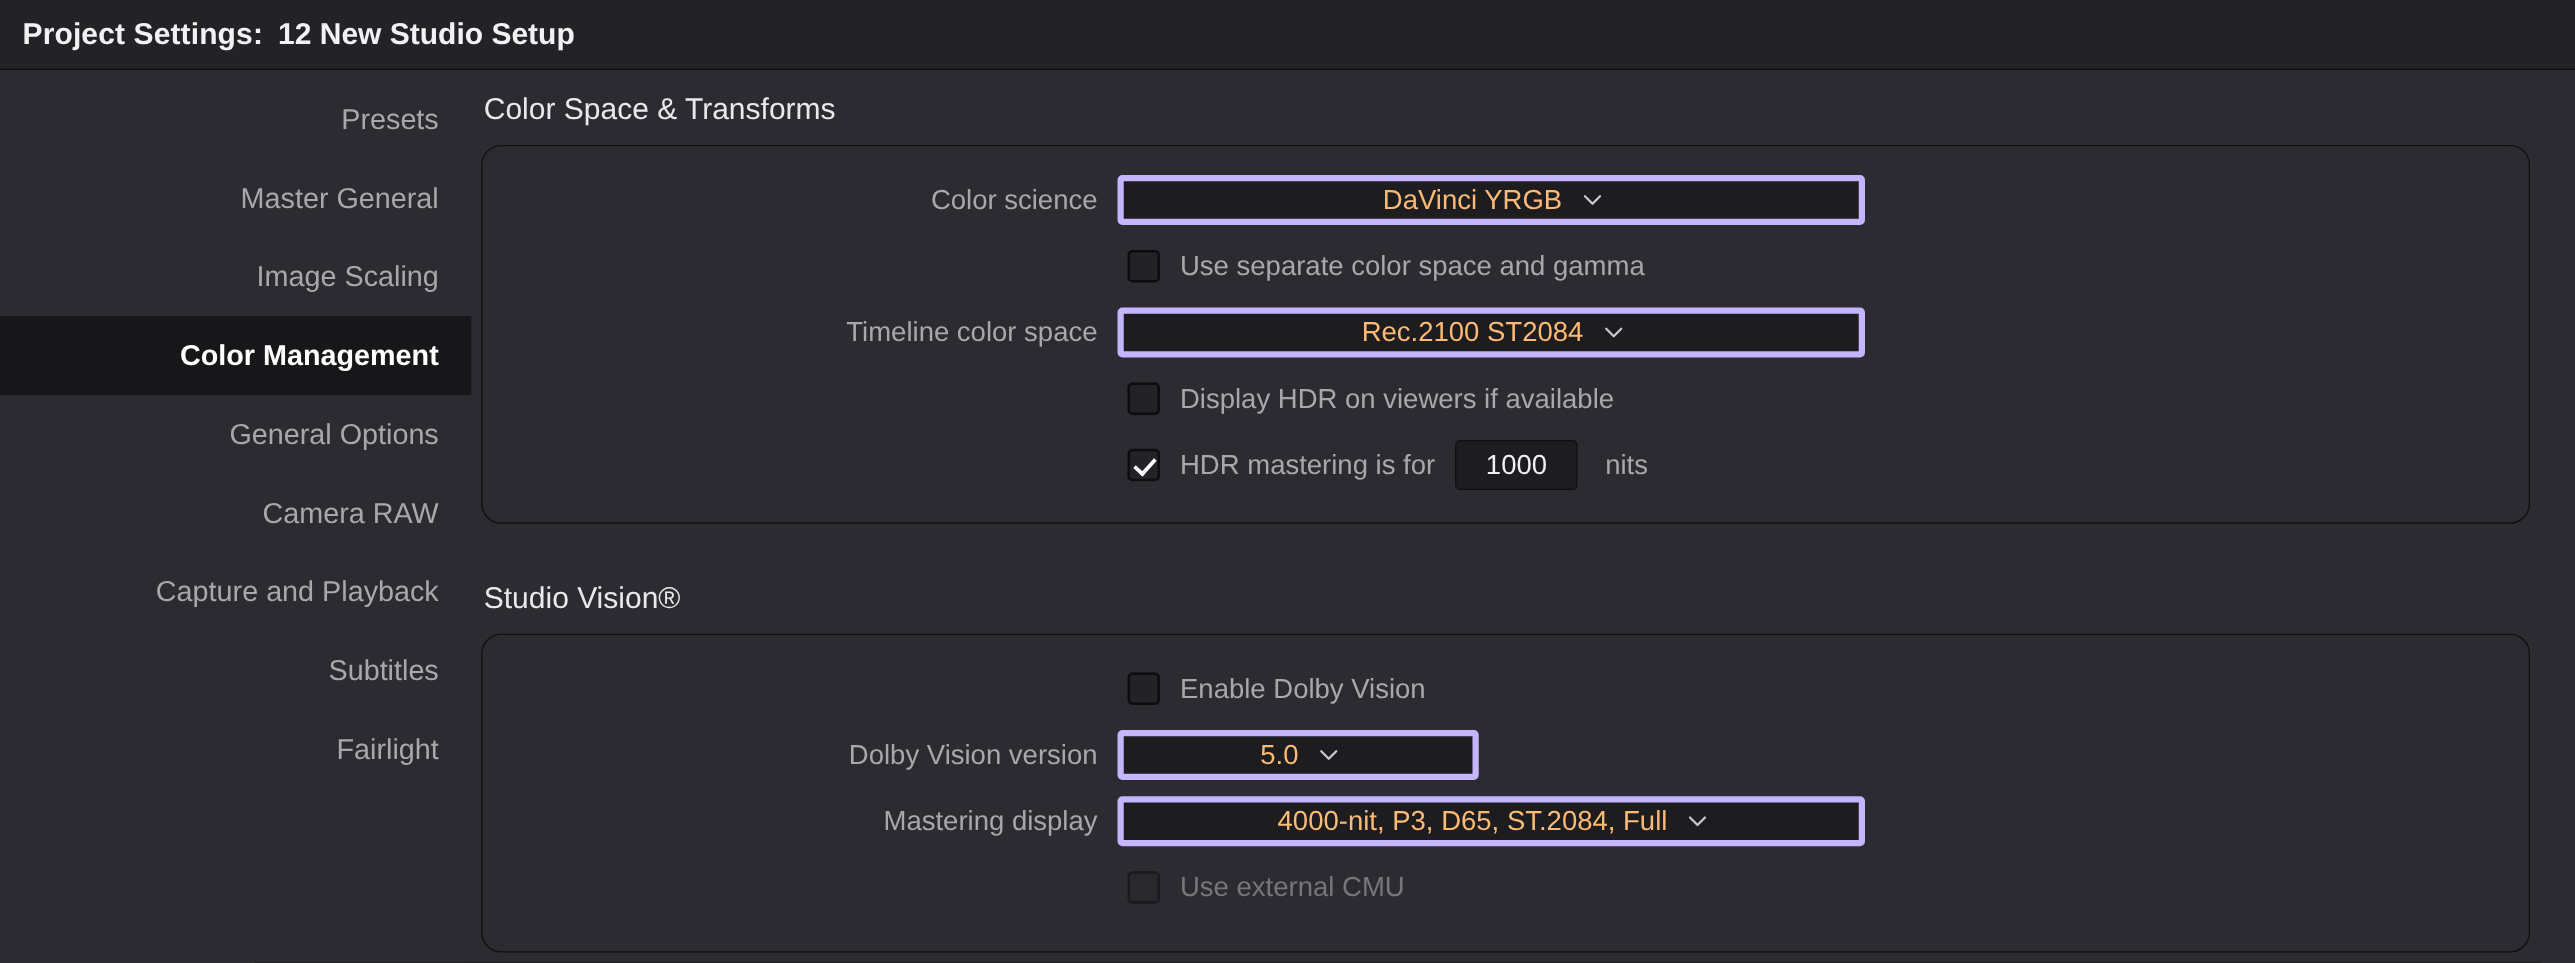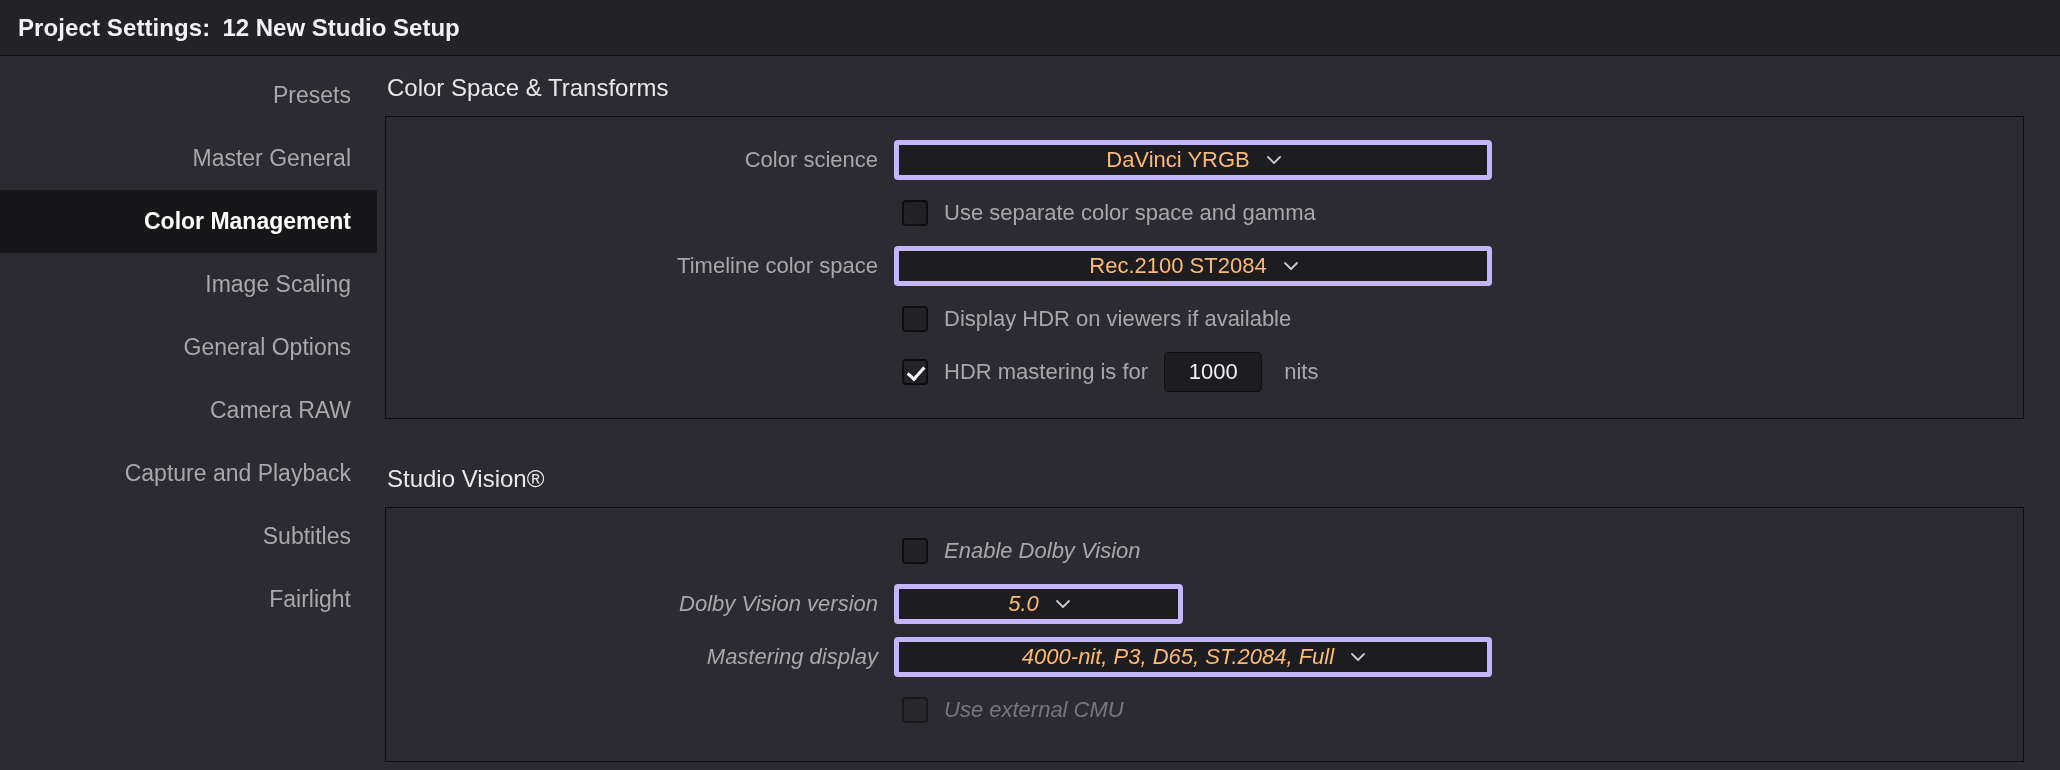--- a/index.html
+++ b/index.html
@@ -80,27 +80,27 @@
     padding: 8px 0 0 0;
     overflow: hidden;
   }
   .section-title {
     color: #e9e9ec;
     font-size: 24px;
     padding: 10px 0 14px 10px;
   }
   .panel {
     border: 1px solid #0f0f11;
-    border-radius: 0;
+    border-radius: 16px;
     background: #2b2b31;
     margin: 0 36px 0 8px;
     padding: 16px 0 18px 0;
   }
   .panel.cst { height: 303px; }
-  .panel.dv  { height: 255px; font-style: italic; }
+  .panel.dv  { height: 255px; }
 
   .spacer-between { height: 36px; }
 
   
   .row {
     display: flex;
     align-items: center;
     height: 53px;
   }
   .row .label {
@@ -214,25 +214,25 @@
 
   <div class="body">
 
     <div class="sidebar">
       <div class="nav-item">
         <span>Presets</span>
       </div>
       <div class="nav-item">
         <span>Master General</span>
       </div>
+      <div class="nav-item">
+        <span>Image Scaling</span>
+      </div>
       <div class="nav-item selected">
         <span>Color Management</span>
-      </div>
-      <div class="nav-item">
-        <span>Image Scaling</span>
       </div>
       <div class="nav-item">
         <span>General Options</span>
       </div>
       <div class="nav-item">
         <span>Camera RAW</span>
       </div>
       <div class="nav-item">
         <span>Capture and Playback</span>
       </div>

